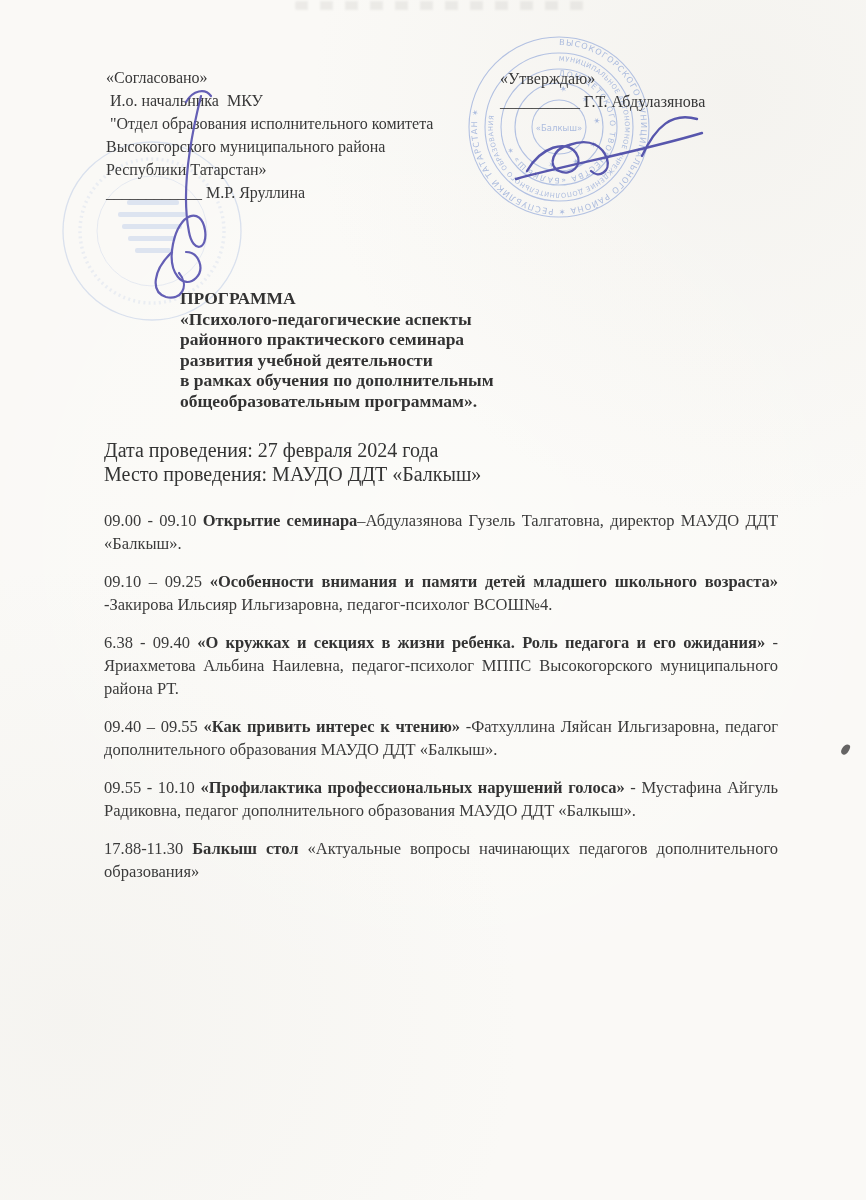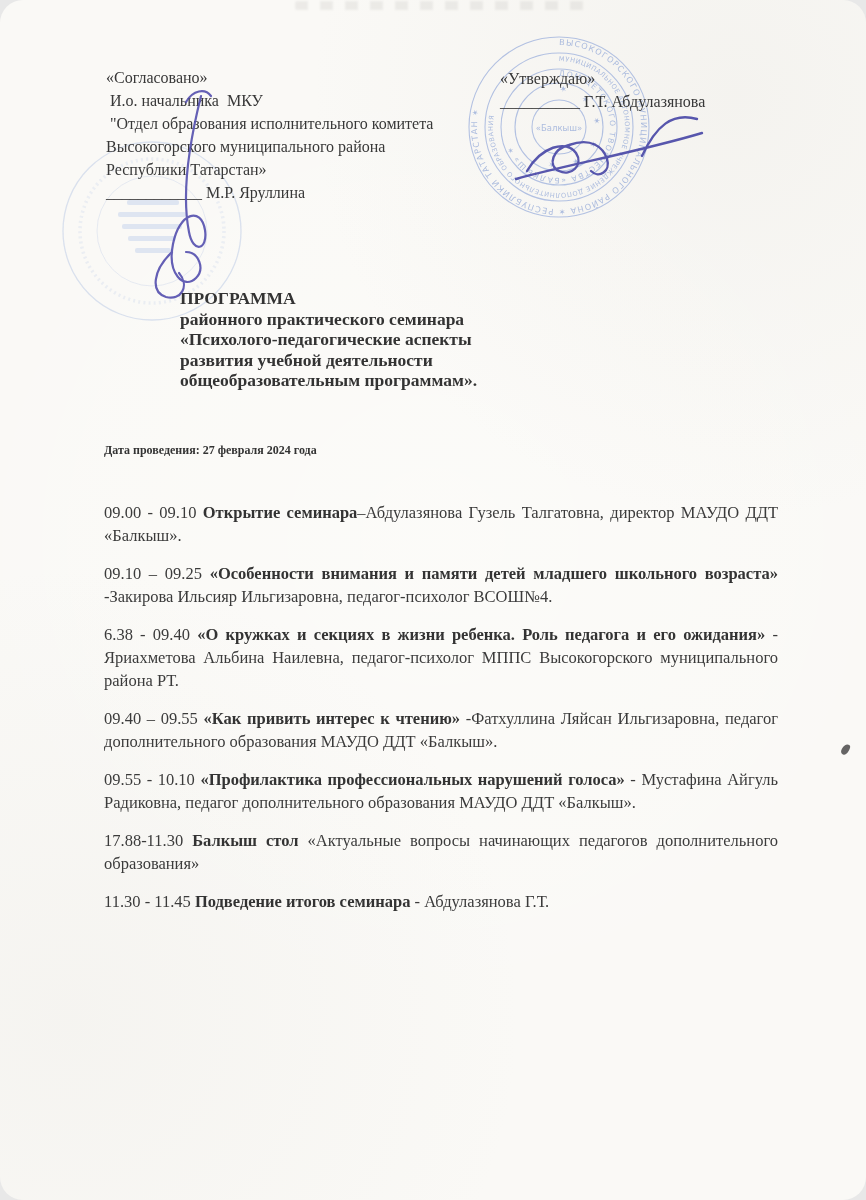--- a/index.html
+++ b/index.html
@@ -1,19 +1,19 @@
 <!DOCTYPE html>
 <html><head>
 <meta charset="utf-8">
 <style>
   html,body { margin:0; padding:0; background:#e8e8e8; }
   .page {
     position:relative; width:866px; height:1200px; margin:0 auto;
     background:#faf9f6; overflow:hidden;
-    font-family:"Liberation Serif", serif; color:#3a3a3a;border-radius:23px;
+    font-family:"Liberation Serif", serif; color:#3a3a3a;
   }
   .page::before {
     content:""; position:absolute; inset:0; pointer-events:none;
     background:
       radial-gradient(circle at 85% 8%, rgba(214,211,203,.16), transparent 32%),
       radial-gradient(circle at 8% 85%, rgba(216,213,206,.14), transparent 35%),
       radial-gradient(circle at 50% 45%, rgba(255,255,253,.35), transparent 65%);
   }
   .top-smudge {
     position:absolute; top:1px; left:295px; width:300px; height:9px; z-index:1;
@@ -33,24 +33,24 @@
   
   .stamp-right { position:absolute; left:462px; top:32px; width:200px; height:200px; z-index:1; opacity:.9; }
   .stamp-left  { position:absolute; left:55px;  top:136px; width:200px; height:200px; z-index:1; opacity:.85; filter:blur(.4px); }
   .ink-overlay { position:absolute; left:0; top:0; width:866px; height:1200px; z-index:3; pointer-events:none; }
   
   .title-block {
     position:absolute; left:180px; top:288px; width:520px; z-index:2;
     font-weight:700; font-size:17.5px; line-height:20.5px; color:#333;
   }
   
-  .details { position:absolute; left:104px; top:438px; z-index:2; font-weight:700; font-size:12px; line-height:24px; color:#333; }
+  .details { position:absolute; left:104px; top:438px; z-index:2; font-weight:400; font-size:20px; line-height:24px; color:#333; }
   
   .schedule { position:absolute; left:104px; top:501px; width:674px; z-index:2; font-size:16.5px; color:#3b3b3b; }
-  .para { margin:0 0 15px 0; line-height:23px; text-align:justify; }
+  .para { margin:8px 0 15px 0; line-height:23px; text-align:justify; }
   .para .b { font-weight:700; color:#333; }
 </style>
 </head>
 <body>
 
 <div class="page">
 
   <div class="top-smudge"></div>
 
   <div class="approval approval-left">
@@ -105,39 +105,40 @@
       <text font-size="6.6" letter-spacing="0.5"><textPath href="#rp2">МУНИЦИПАЛЬНОЕ АВТОНОМНОЕ УЧРЕЖДЕНИЕ ДОПОЛНИТЕЛЬНОГО ОБРАЗОВАНИЯ </textPath></text>
       <text font-size="7.6" letter-spacing="1.4"><textPath href="#rp3">ДОМ ДЕТСКОГО ТВОРЧЕСТВА «БАЛКЫШ» ✶ </textPath></text>
       <text font-size="9" letter-spacing="6"><textPath href="#rp4">✶      ✶      ✶      ✶      ✶      ✶</textPath></text>
       <text x="97" y="99" font-size="8.5" text-anchor="middle">«Балкыш»</text>
     </g>
   </svg>
 
   <div class="title-block">
     <div>
         <div class="title-line">ПРОГРАММА</div>
+        <div class="title-line">«Психолого-педагогические аспекты</div>
         <div class="title-line">районного практического семинара</div>
-        <div class="title-line">«Психолого-педагогические аспекты</div>
         <div class="title-line">развития учебной деятельности</div>
+        <div class="title-line">в рамках обучения по дополнительным</div>
         <div class="title-line">общеобразовательным программам».</div>
       </div>
   </div>
 
   <div class="details">
     <div>Дата проведения: 27 февраля 2024 года</div>
+    <div>Место проведения: МАУДО ДДТ «Балкыш»</div>
   </div>
 
   <div class="schedule">
       <p class="para"><span>09.00 - 09.10  </span><span class="b">Открытие семинара</span><span>–Абдулазянова Гузель Талгатовна, директор МАУДО ДДТ «Балкыш».</span></p>
       <p class="para"><span>09.10 – 09.25 </span><span class="b">«Особенности внимания и памяти детей младшего школьного возраста»</span><span> -Закирова Ильсияр Ильгизаровна, педагог-психолог ВСОШ№4.</span></p>
       <p class="para"><span>6.38 - 09.40 </span><span class="b">«О кружках и секциях в жизни ребенка. Роль педагога и его ожидания»</span><span> - Яриахметова Альбина Наилевна, педагог-психолог МППС Высокогорского муниципального района РТ.</span></p>
       <p class="para"><span>09.40 – 09.55 </span><span class="b">«Как привить интерес к чтению»</span><span>  -Фатхуллина Ляйсан Ильгизаровна, педагог дополнительного образования  МАУДО ДДТ «Балкыш».</span></p>
       <p class="para"><span>09.55 - 10.10 </span><span class="b">«Профилактика профессиональных нарушений голоса»</span><span> - Мустафина Айгуль Радиковна, педагог дополнительного образования  МАУДО ДДТ «Балкыш».</span></p>
       <p class="para"><span>17.88-11.30 </span><span class="b">Балкыш стол</span><span>  «Актуальные вопросы начинающих педагогов дополнительного образования»</span></p>
-      <p class="para"><span>11.30  - 11.45  </span><span class="b">Подведение итогов семинара</span><span> - Абдулазянова Г.Т.</span></p>
     </div>
 
   <svg class="ink-overlay" viewBox="0 0 866 1200" aria-hidden="true">
     <g fill="none" stroke="#544fae" stroke-width="2.2" stroke-linecap="round" opacity=".9">
       <path d="M 201,96 C 190,140 181,192 189,232 C 193,254 208,250 205,230 C 201,206 179,213 173,244 C 167,274 184,290 196,278 C 205,269 199,252 186,252"></path>
       <path d="M 186,102 C 193,90 205,88 211,96"></path>
       <path d="M 172,252 C 153,270 150,292 166,297 C 181,301 190,286 179,273"></path>
     </g>
     <g fill="none" stroke="#4746a6" stroke-width="2.4" stroke-linecap="round" opacity=".9">
       <path d="M 527,171 C 541,147 566,139 576,153 C 584,165 571,177 559,171 C 547,165 553,149 569,145 C 591,137 603,147 607,159 C 611,171 599,179 591,171"></path>

